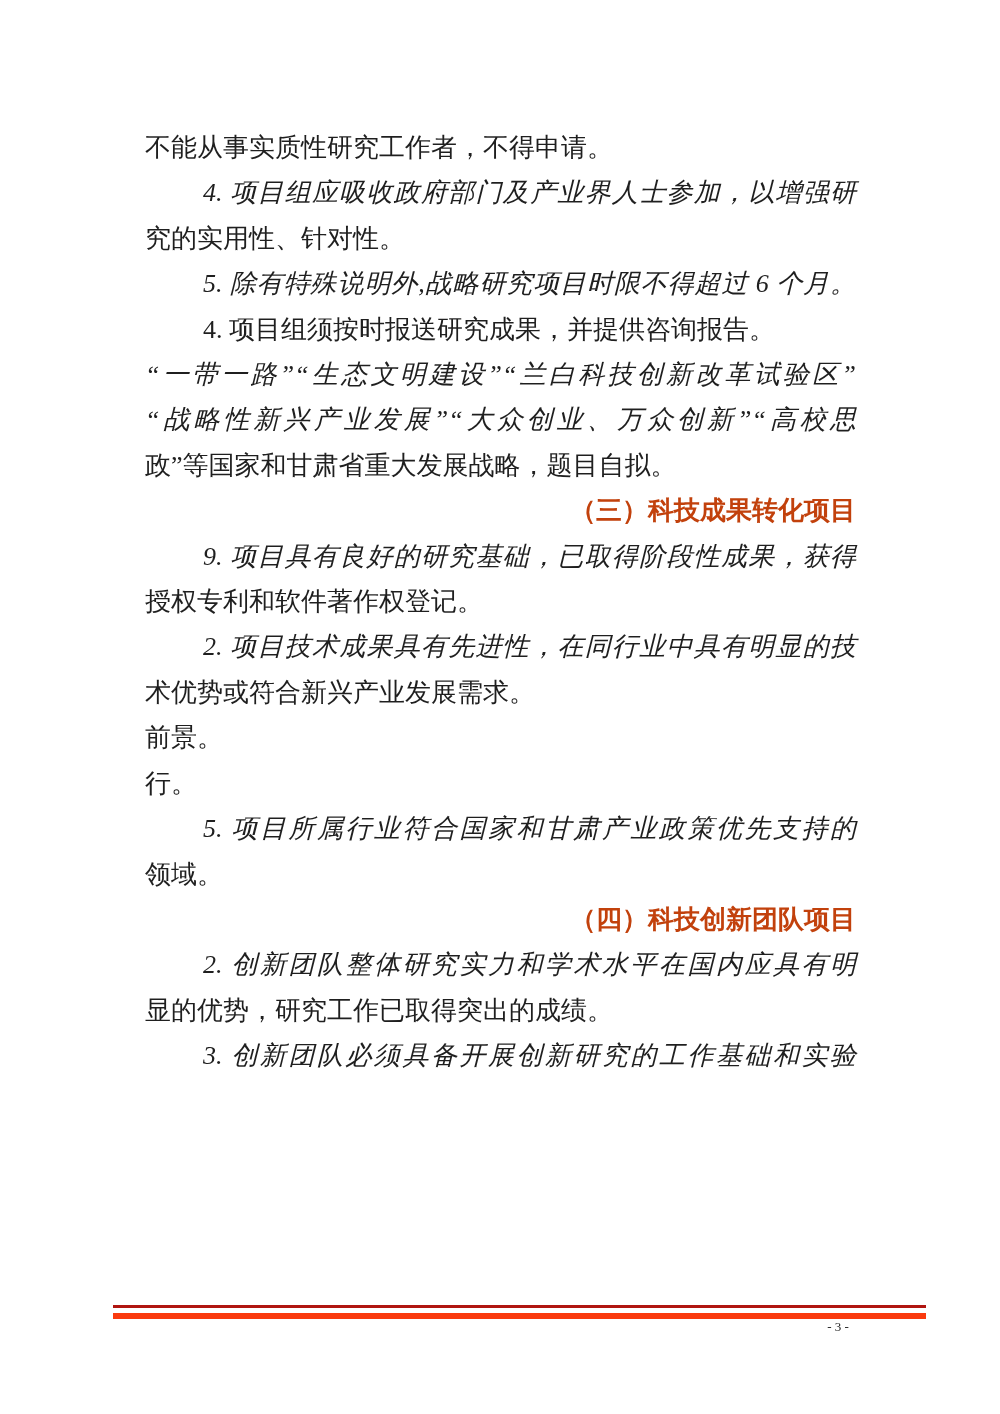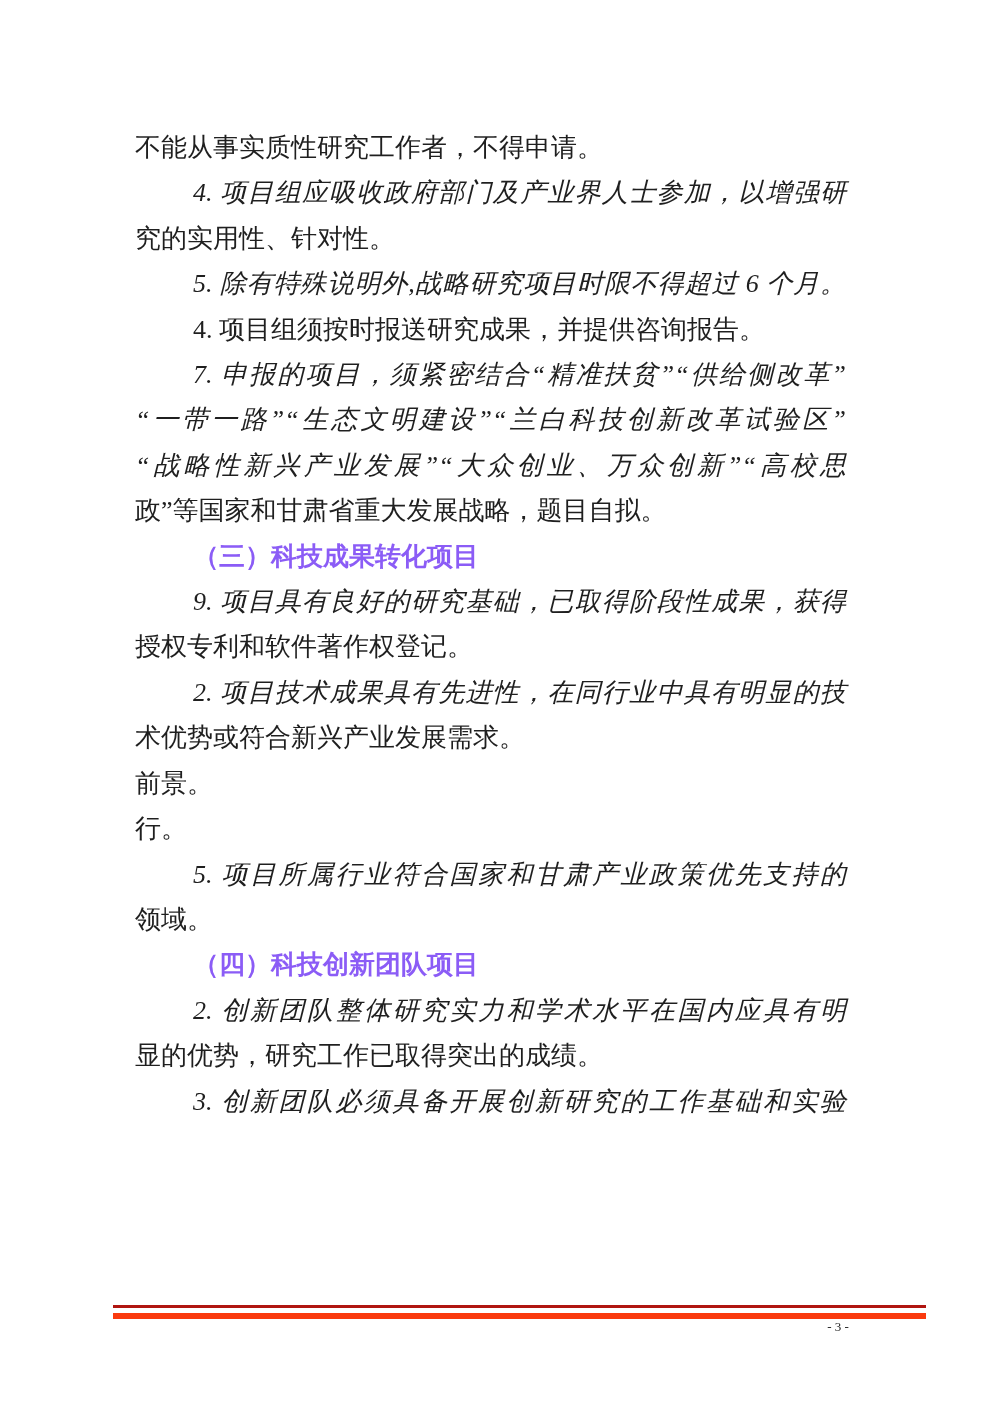--- a/index.html
+++ b/index.html
@@ -10,21 +10,21 @@
   .page {
     position: relative;
     width: 1000px;
     height: 1414px;
     background: #ffffff;
     overflow: hidden;
     font-family: "Liberation Serif", "DejaVu Serif", serif;
   }
   .content {
     position: absolute;
-    left: 135px;
+    left: 145px;
     top: 125px;
     width: 711px;
   }
   .line {
     font-size: 26px;
     line-height: 45.4px;
     color: #1f1f1f;
     white-space: nowrap;
     letter-spacing: 0;
   }
@@ -33,21 +33,22 @@
   }
   .line.stretch {
     white-space: normal;
     text-align: justify;
     text-align-last: justify;
     font-style: italic;
   }
   .line.heading {
     font-family: "Liberation Sans", "DejaVu Sans", sans-serif;
     font-weight: 700;
-    color: #8b5cf6;
+    color: #c2410c;
+    text-align: right;
   }
   .rule {
     position: absolute;
     left: 113px;
     width: 813px;
   }
   .rule-dark {
     top: 1305px;
     height: 3px;
     background: #b01510;
@@ -72,21 +73,20 @@
 </head>
 <body>
 
 <div class="page">
   <div class="content">
     <div class="line">不能从事实质性研究工作者，不得申请。</div>
     <div class="line indent stretch">4. 项目组应吸收政府部门及产业界人士参加，以增强研</div>
     <div class="line">究的实用性、针对性。</div>
     <div class="line indent stretch">5. 除有特殊说明外,战略研究项目时限不得超过 6 个月。</div>
     <div class="line indent">4. 项目组须按时报送研究成果，并提供咨询报告。</div>
-    <div class="line indent stretch">7. 申报的项目，须紧密结合“精准扶贫”“供给侧改革”</div>
     <div class="line stretch">“一带一路”“生态文明建设”“兰白科技创新改革试验区”</div>
     <div class="line stretch">“战略性新兴产业发展”“大众创业、万众创新”“高校思</div>
     <div class="line">政”等国家和甘肃省重大发展战略，题目自拟。</div>
     <div class="line indent heading">（三）科技成果转化项目</div>
     <div class="line indent stretch">9. 项目具有良好的研究基础，已取得阶段性成果，获得</div>
     <div class="line">授权专利和软件著作权登记。</div>
     <div class="line indent stretch">2. 项目技术成果具有先进性，在同行业中具有明显的技</div>
     <div class="line">术优势或符合新兴产业发展需求。</div>
     <div class="line">前景。</div>
     <div class="line">行。</div>

